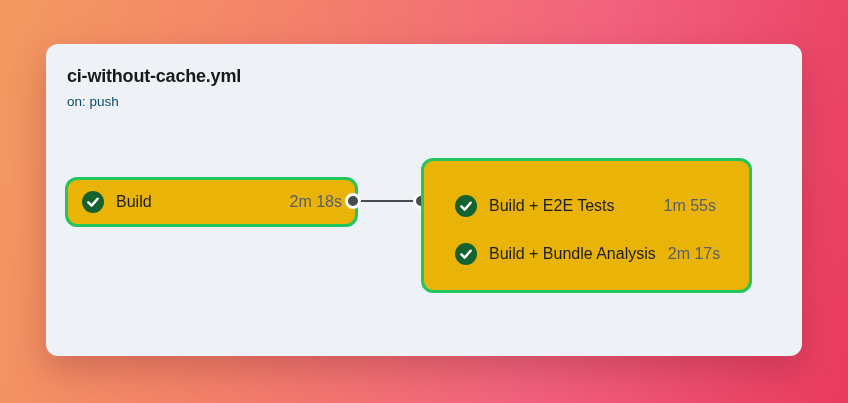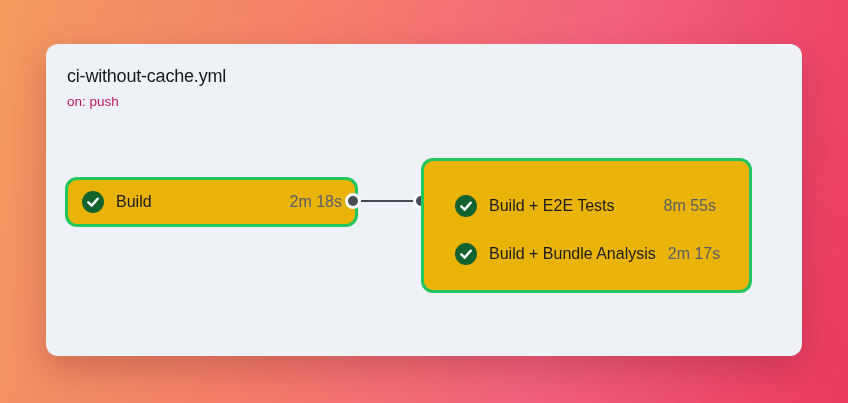--- a/index.html
+++ b/index.html
@@ -20,30 +20,30 @@
     background: #eef1f5;
     border-radius: 12px;
     box-shadow: 0 14px 34px rgba(110, 25, 40, 0.28);
   }
   .card-header {
     position: absolute;
     left: 21px; top: 20px;
   }
   .wf-title {
     font-size: 18px;
-    font-weight: 400;
+    font-weight: 700;
     letter-spacing: -0.2px;
     color: #17191d;
     line-height: 24px;
   }
   .wf-trigger {
     margin-top: 5px;
     font-size: 13.5px;
     font-weight: 400;
-    color: #be185d;
+    color: #0c4a6e;
     line-height: 17px;
   }
   .node {
     position: absolute;
     background: #eab308;
     border: 3px solid #22c55e;
     border-radius: 12px;
     box-sizing: border-box;
   }
   .node-build {
@@ -129,21 +129,21 @@
     <div class="connector-dot dot-right"></div>
 
     <div class="node node-group">
 
       <div class="job-row">
         <svg class="check-icon" viewBox="0 0 16 16" aria-hidden="true">
           <circle cx="8" cy="8" r="8" fill="#14632f"></circle>
           <path d="M4.6 8.3 L7.0 10.6 L11.4 5.6" stroke="#ffffff" stroke-width="1.8" fill="none" stroke-linecap="round" stroke-linejoin="round"></path>
         </svg>
         <span class="job-label">Build + E2E Tests</span>
-        <span class="job-duration">8m 55s</span>
+        <span class="job-duration">1m 55s</span>
       </div>
 
       <div class="job-row">
         <svg class="check-icon" viewBox="0 0 16 16" aria-hidden="true">
           <circle cx="8" cy="8" r="8" fill="#14632f"></circle>
           <path d="M4.6 8.3 L7.0 10.6 L11.4 5.6" stroke="#ffffff" stroke-width="1.8" fill="none" stroke-linecap="round" stroke-linejoin="round"></path>
         </svg>
         <span class="job-label">Build + Bundle Analysis</span>
         <span class="job-duration">2m 17s</span>
       </div>

